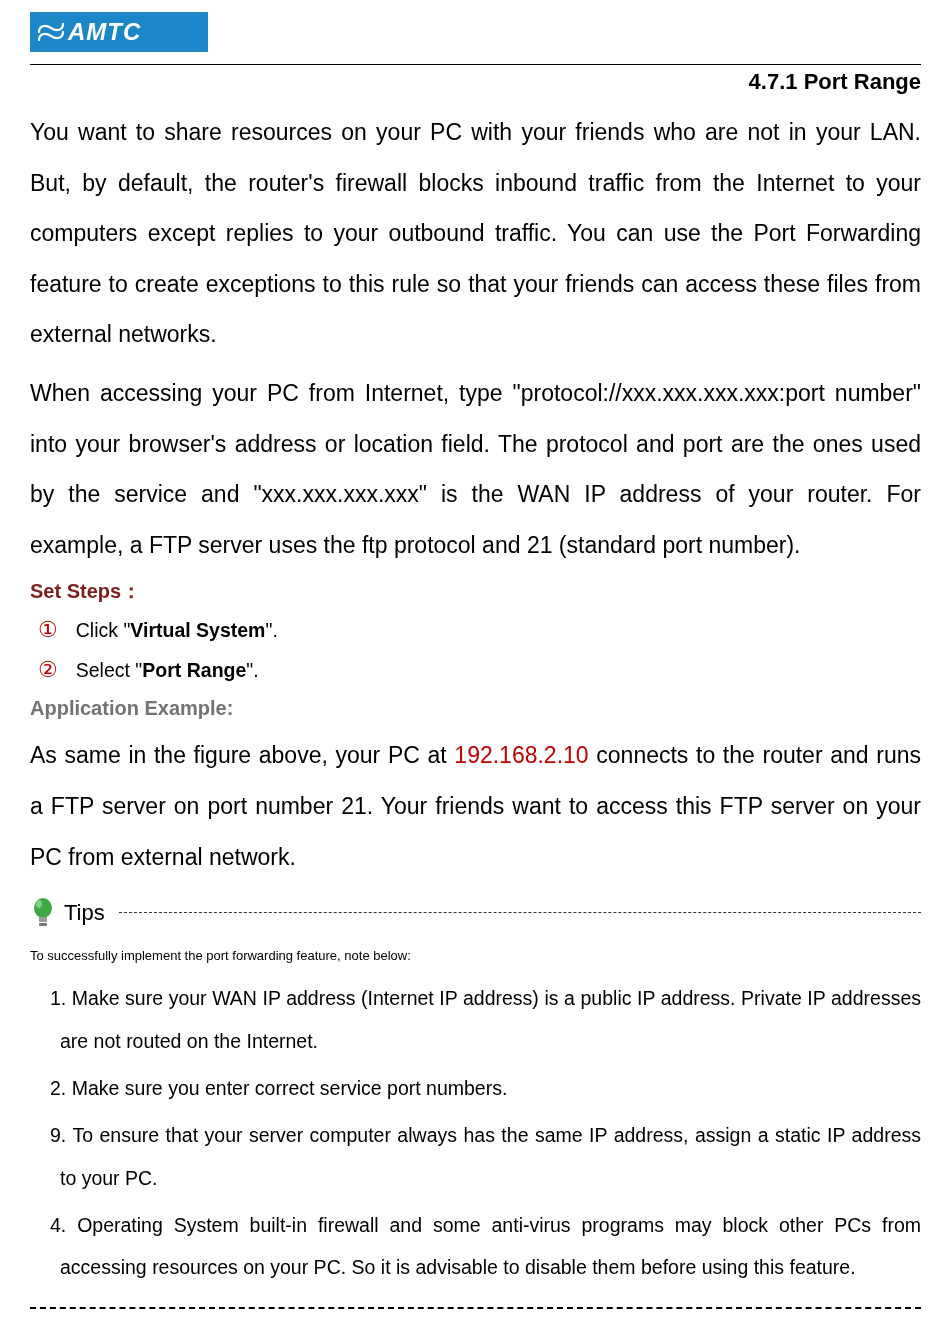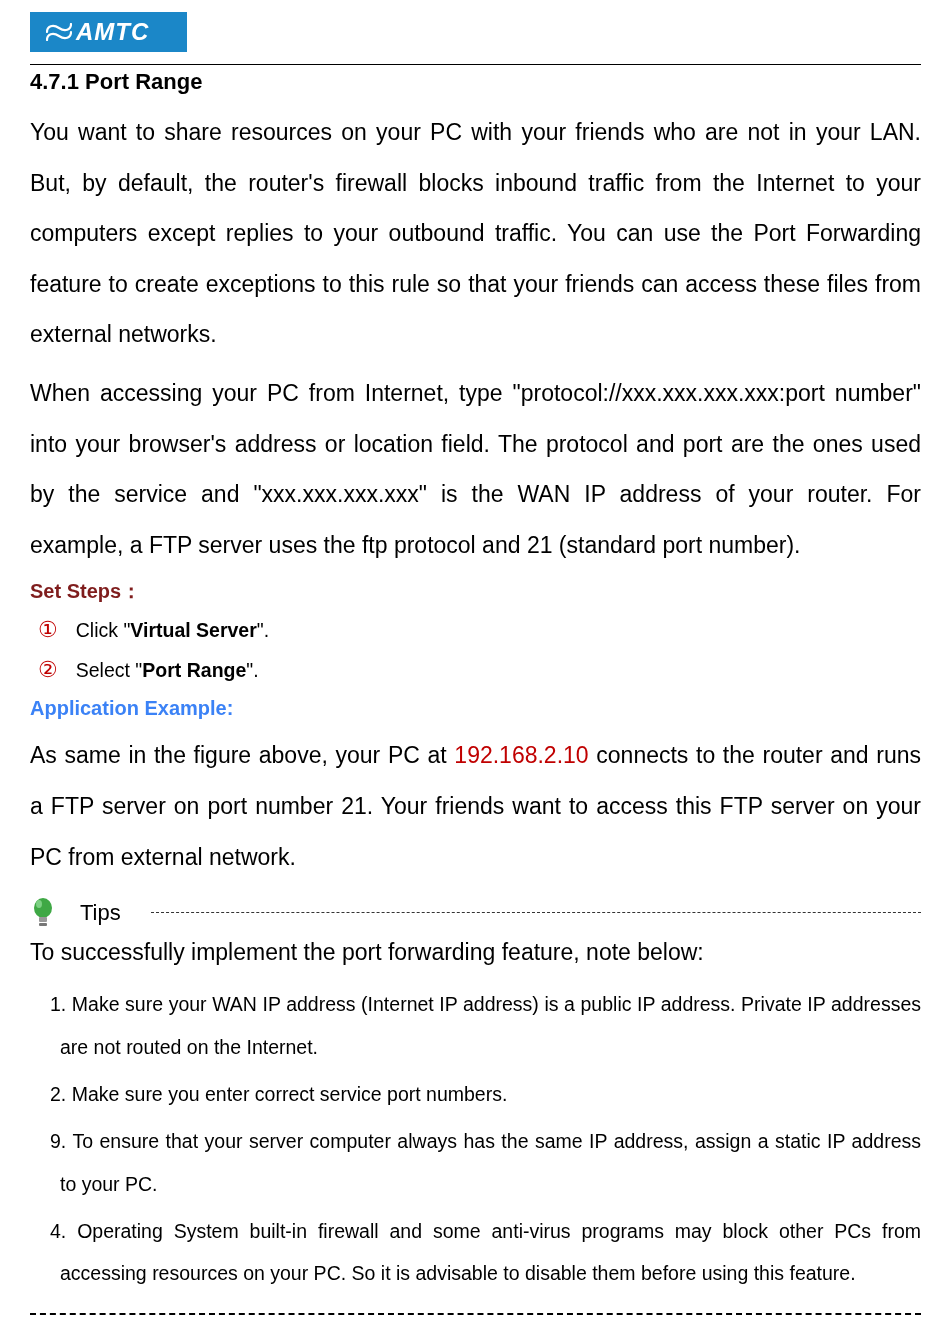--- a/index.html
+++ b/index.html
@@ -4,26 +4,26 @@
   <style>
     * { box-sizing: border-box; margin: 0; padding: 0; }
     body {
       width: 951px;
       font-family: Arial, sans-serif;
       color: #000;
       background: #fff;
       padding: 12px 30px 30px 30px;
     }
     .logo {
-      width: 157px;
+      width: 178px;
       height: 40px;
       background: #1b87c8;
       display: flex;
       align-items: center;
-      padding: 0 16px;
+      padding: 0 8px;
       gap: 4px;
       margin-bottom: 12px;
     }
     .logo-icon {
       width: 26px;
       height: 18px;
       position: relative;
     }
     .logo-icon svg { display: block; }
     .logo-text {
@@ -36,20 +36,21 @@
     }
     .divider {
       border: none;
       border-top: 1.5px solid #000;
       margin-bottom: 4px;
     }
     .section-title {
       font-size: 22px;
       font-weight: bold;
       margin-bottom: 12px;
+      text-align: right;
     }
     .body-text {
       font-size: 23px;
       line-height: 2.2;
       text-align: justify;
       margin-bottom: 8px;
     }
     .set-steps {
       color: #7f1d1d;
       font-weight: bold;
@@ -63,45 +64,46 @@
       padding-left: 8px;
       display: flex;
       align-items: baseline;
       gap: 18px;
     }
     .circle-num {
       color: #c00000;
       font-size: 22px;
     }
     .app-example {
-      color: #3b82f6;
+      color: #737373;
       font-weight: bold;
       font-size: 20px;
       margin-top: 10px;
       margin-bottom: 10px;
     }
     .red-ip { color: #c00000; }
     .tips-row {
       display: flex;
       align-items: center;
-      gap: 24px;
+      gap: 8px;
       margin-top: 14px;
+      margin-bottom: 14px;
     }
     .bulb-icon { width: 26px; height: 33px; }
     .tips-label {
       font-size: 22px;
       margin-right: 6px;
     }
     .tips-dashes {
       flex: 1;
       border-top: 1.5px dashed #333;
       height: 0;
     }
     .tips-intro {
-      font-size: 23px;
+      font-size: 13px;
       line-height: 2.0;
       margin-bottom: 8px;
     }
     .tip-item {
       font-size: 19.5px;
       line-height: 2.2;
       text-align: justify;
       padding-left: 30px;
       text-indent: -10px;
       margin-bottom: 4px;
@@ -130,21 +132,21 @@
 
 <h2 class="section-title">4.7.1 Port Range</h2>
 
 <p class="body-text">You want to share resources on your PC with your friends who are not in your LAN. But, by default, the router's firewall blocks inbound traffic from the Internet to your computers except replies to your outbound traffic. You can use the Port Forwarding feature to create exceptions to this rule so that your friends can access these files from external networks.</p>
 <p class="body-text">When accessing your PC from Internet, type "protocol://xxx.xxx.xxx.xxx:port number" into your browser's address or location field. The protocol and port are the ones used by the service and "xxx.xxx.xxx.xxx" is the WAN IP address of your router. For example, a FTP server uses the ftp protocol and 21 (standard port number).</p>
 
 <div class="set-steps">Set Steps：</div>
 
 <div class="step-line">
   <span class="circle-num">①</span>
-  <span><span>Click "</span><strong>Virtual Server</strong><span>".</span></span>
+  <span><span>Click "</span><strong>Virtual System</strong><span>".</span></span>
 </div>
 <div class="step-line">
   <span class="circle-num">②</span>
   <span><span>Select "</span><strong>Port Range</strong><span>".</span></span>
 </div>
 
 <div class="app-example">Application Example:</div>
 
 <p class="body-text">
   <span>As same in the figure above, your PC at </span><span class="red-ip">192.168.2.10</span><span> connects to the router and runs a FTP server on port number 21. Your friends want to access this FTP server on your PC from external network.</span>

